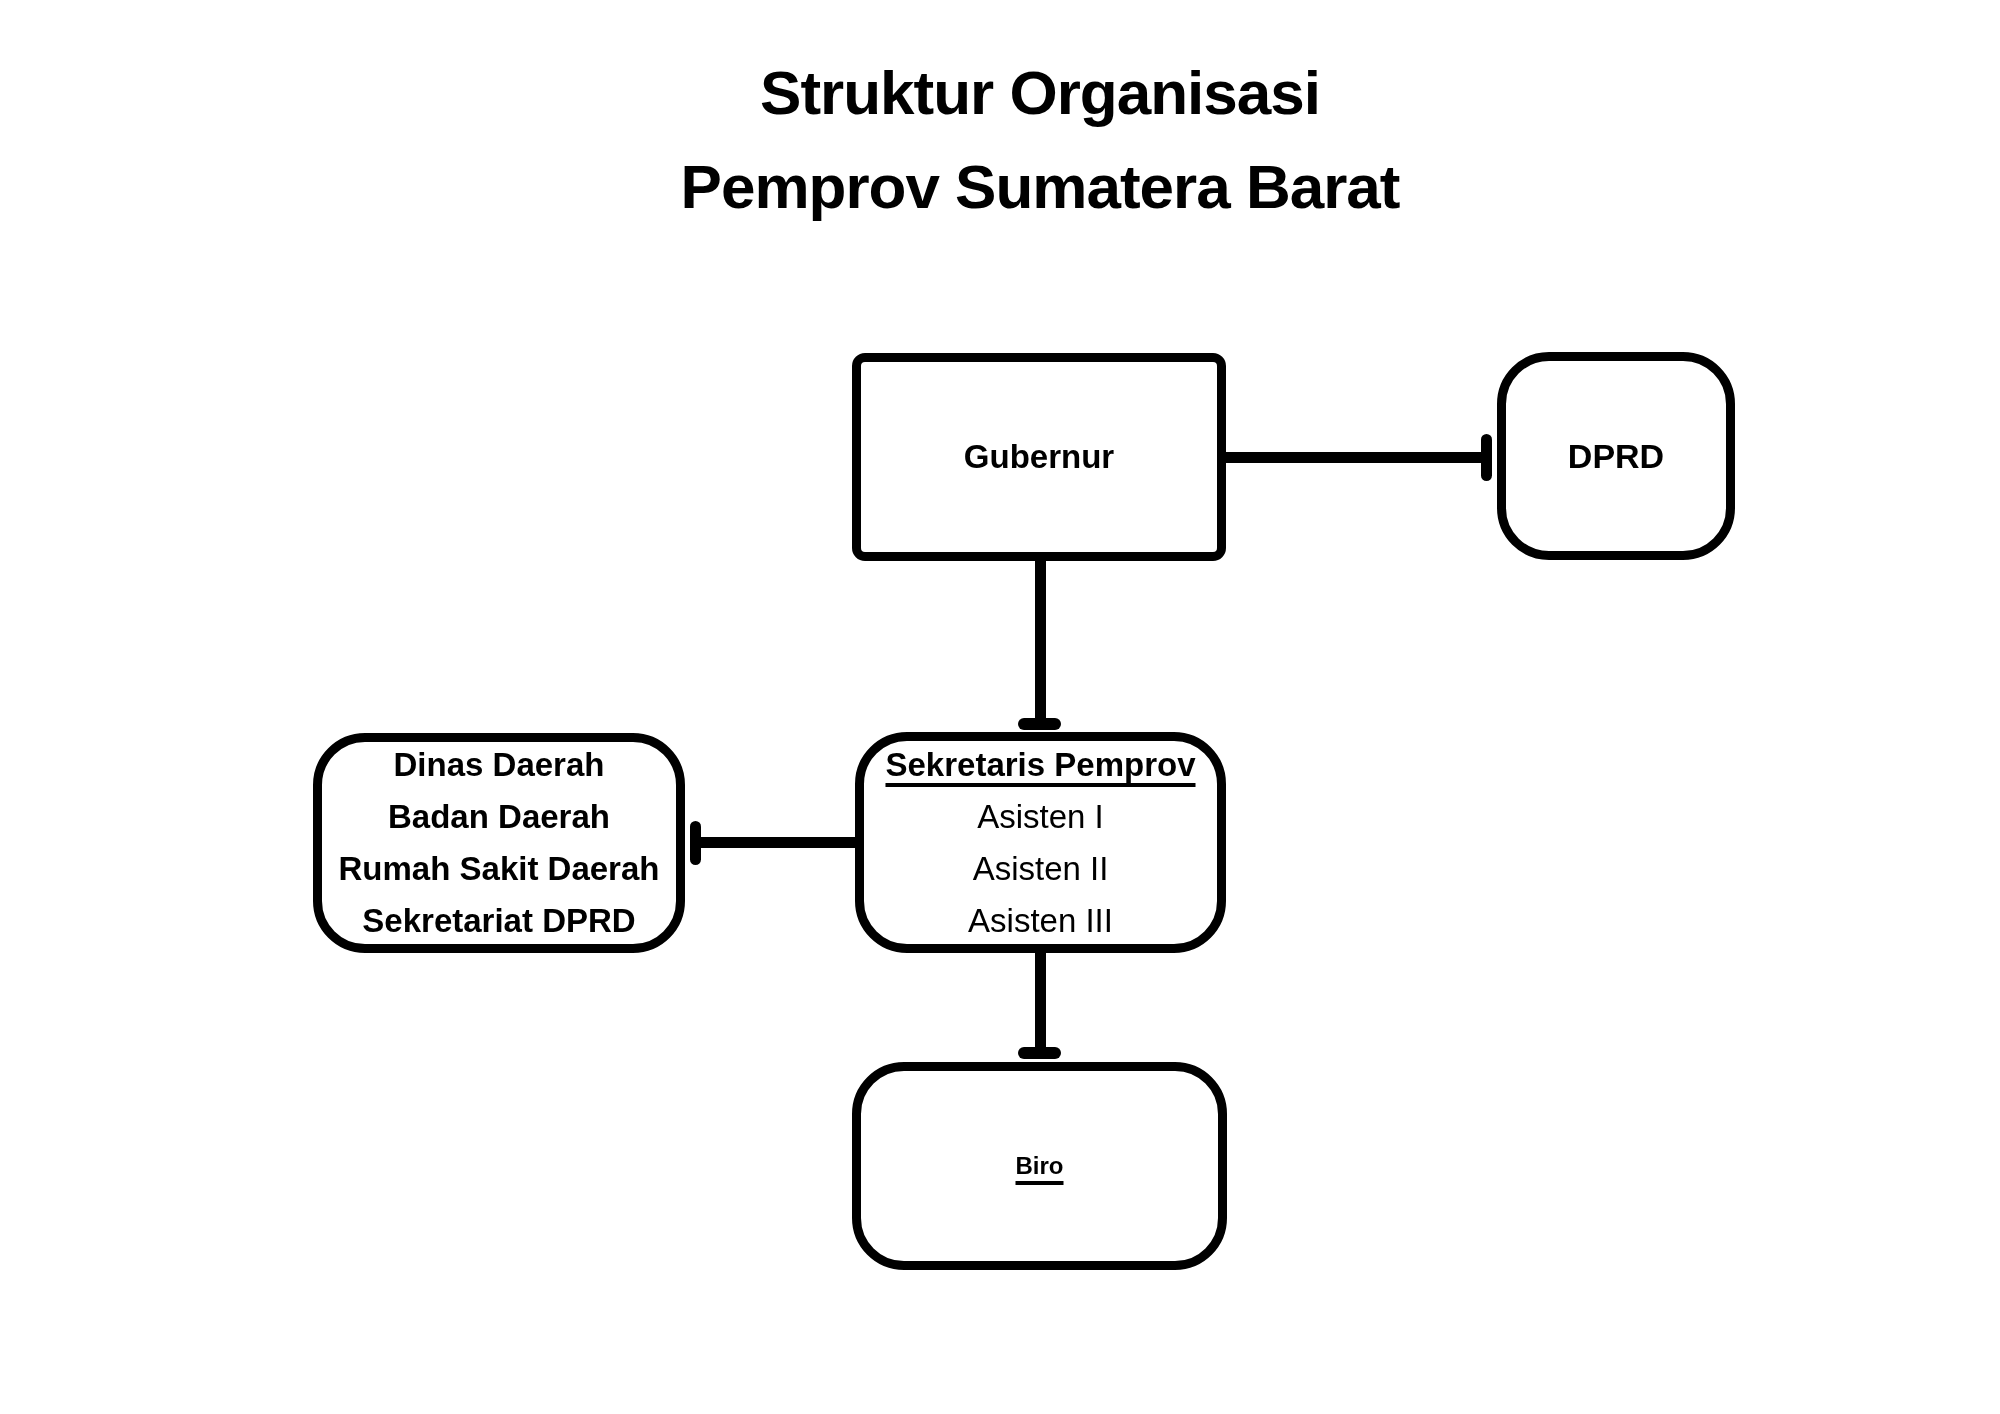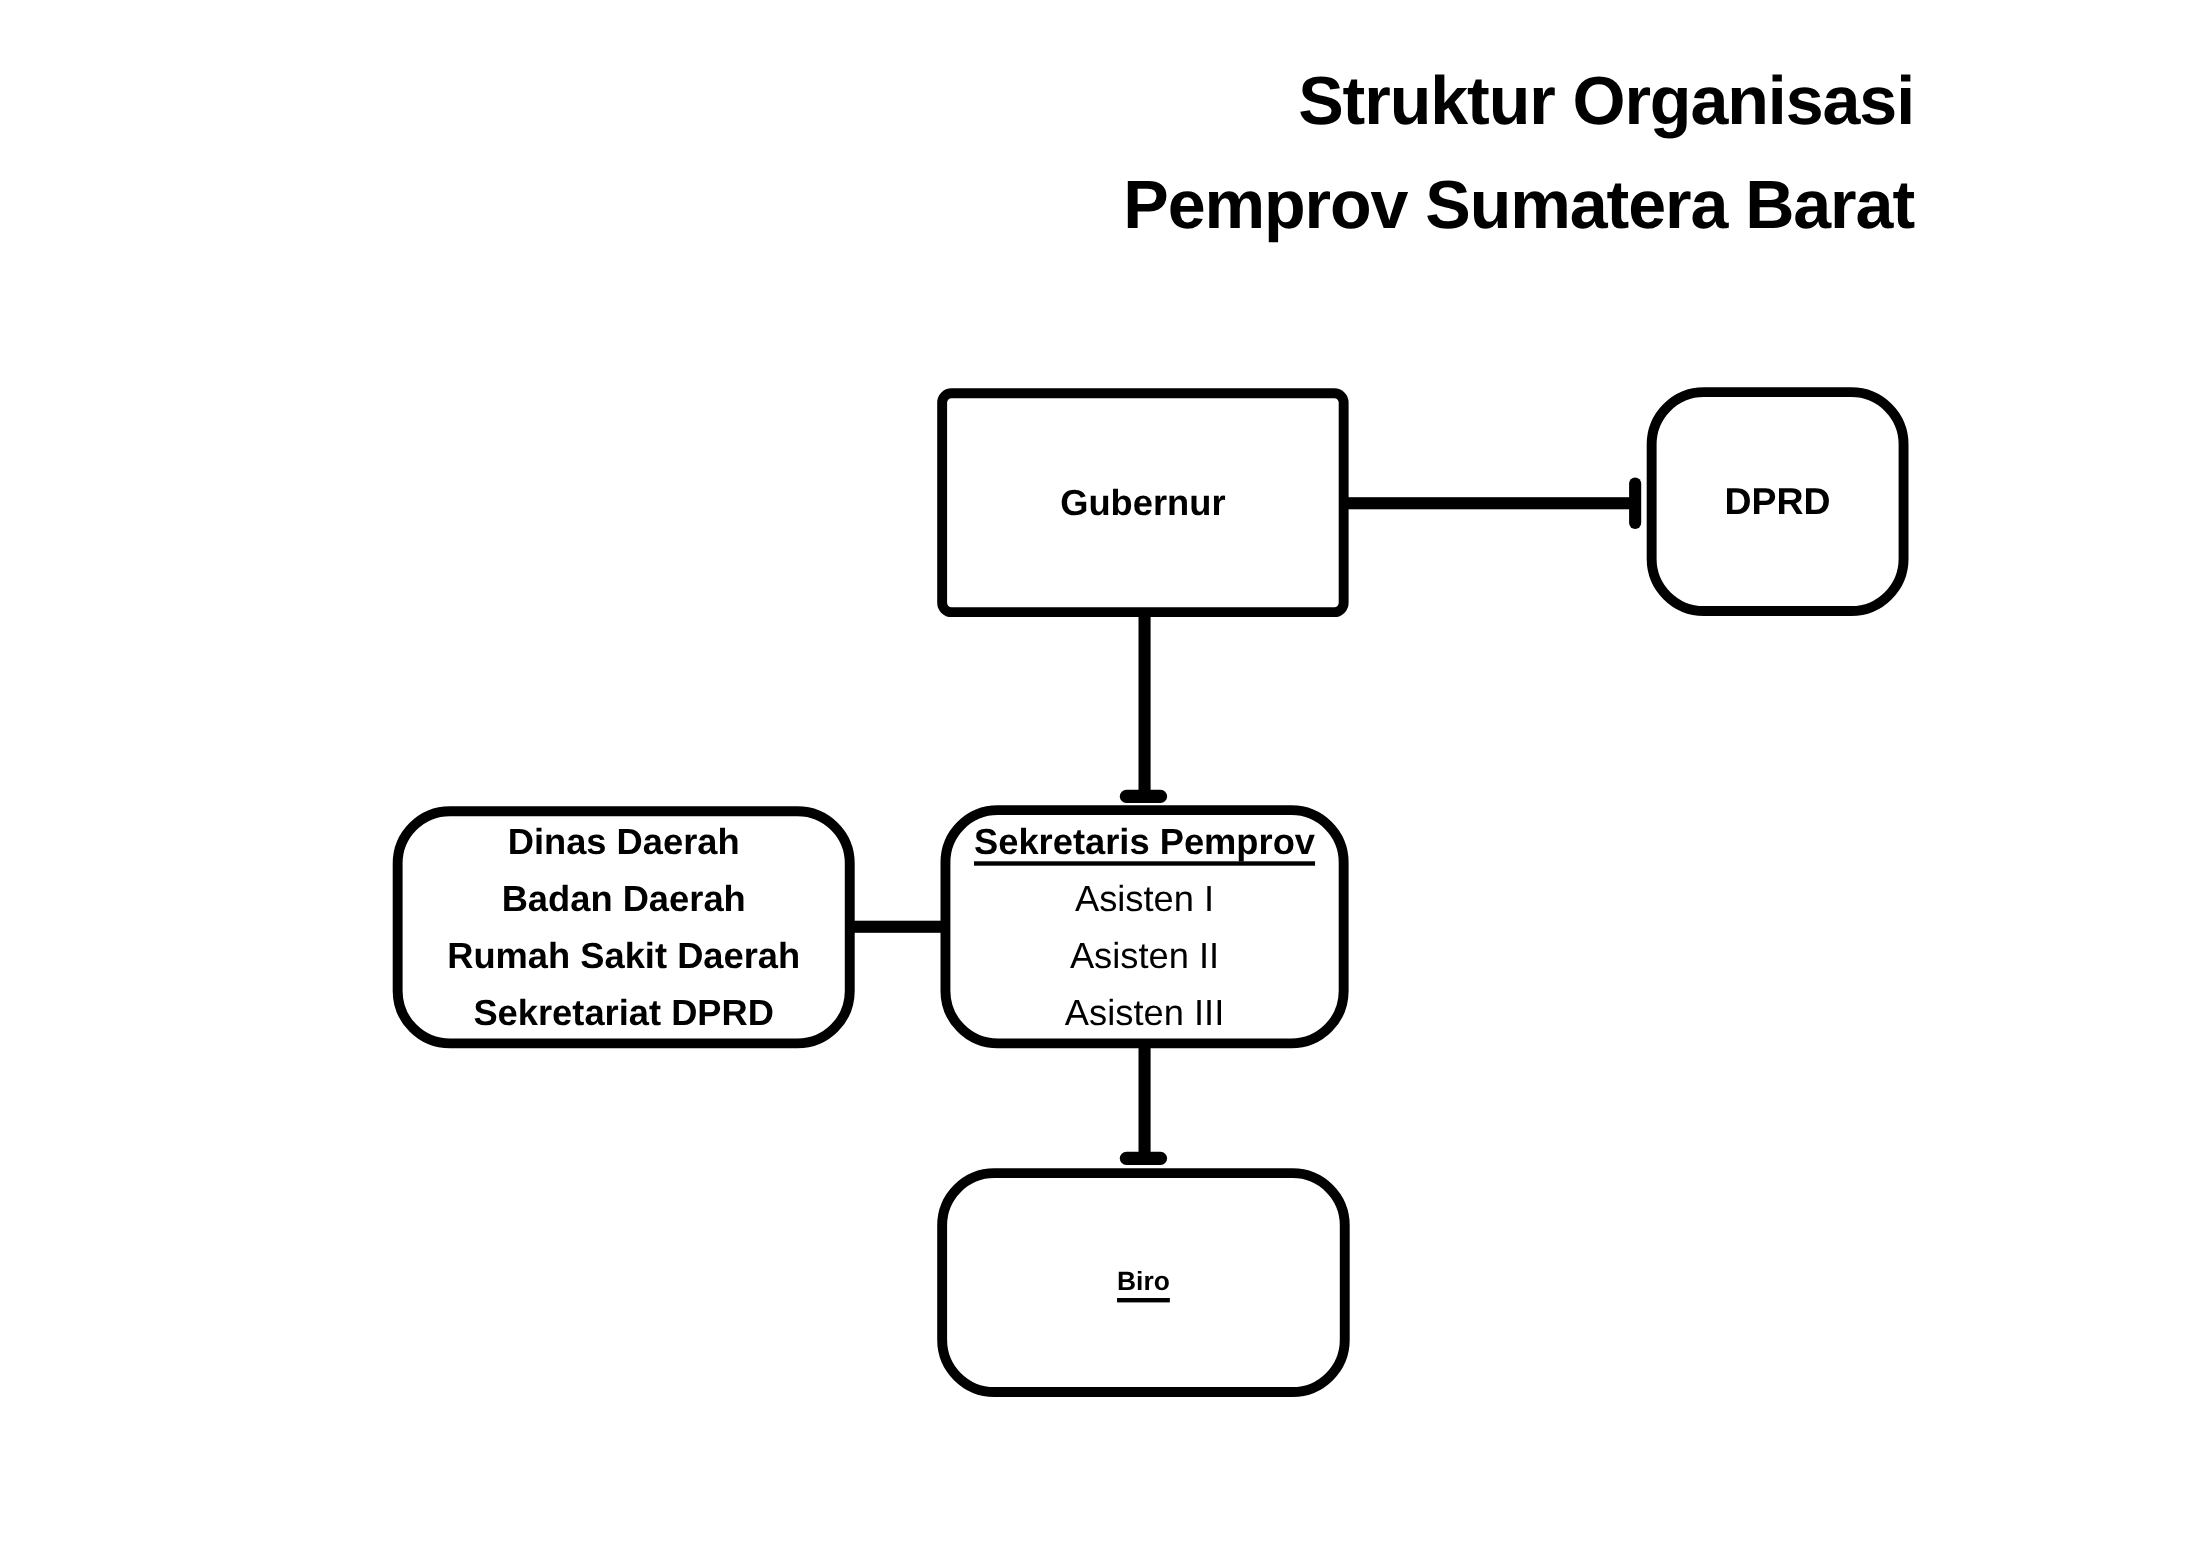--- a/index.html
+++ b/index.html
@@ -19,21 +19,21 @@
     position: absolute;
     inset: 0;
     background: #ffffff;
   }
   
   .title-block {
     position: absolute;
     left: 340px;
     top: 62px;
     width: 1400px;
-    text-align: right;
+    text-align: center;
     font-weight: 700;
     letter-spacing: -1px;
     line-height: 1;
   }
   .title-line1 { font-size: 62px; }
   .title-line2 { font-size: 62px; margin-top: 32px; }
 
   
   .node {
     position: absolute;
@@ -56,21 +56,21 @@
   .bold { font-weight: 700; }
   .underlined {
     text-decoration: underline;
     text-decoration-thickness: 3.5px;
     text-underline-offset: 7px;
   }
 
   #node-gubernur  { left: 852px;  top: 353px;  width: 374px; height: 208px; border-radius: 13px; }
   #node-dprd      { left: 1497px; top: 352px;  width: 238px; height: 208px; }
   #node-sekretaris{ left: 855px;  top: 732px;  width: 371px; height: 221px; }
-  #node-dinas     { left: 313px;  top: 733px;  width: 420px; height: 220px; margin-left: 44px; }
+  #node-dinas     { left: 313px;  top: 733px;  width: 372px; height: 220px; }
   #node-biro      { left: 852px;  top: 1062px; width: 375px; height: 208px; }
 
   #node-dprd .node-line { font-size: 34px; }
   #node-biro .node-line { font-size: 24px; }
 
   
   .connector {
     position: absolute;
     background: #000000;
     z-index: 1;

